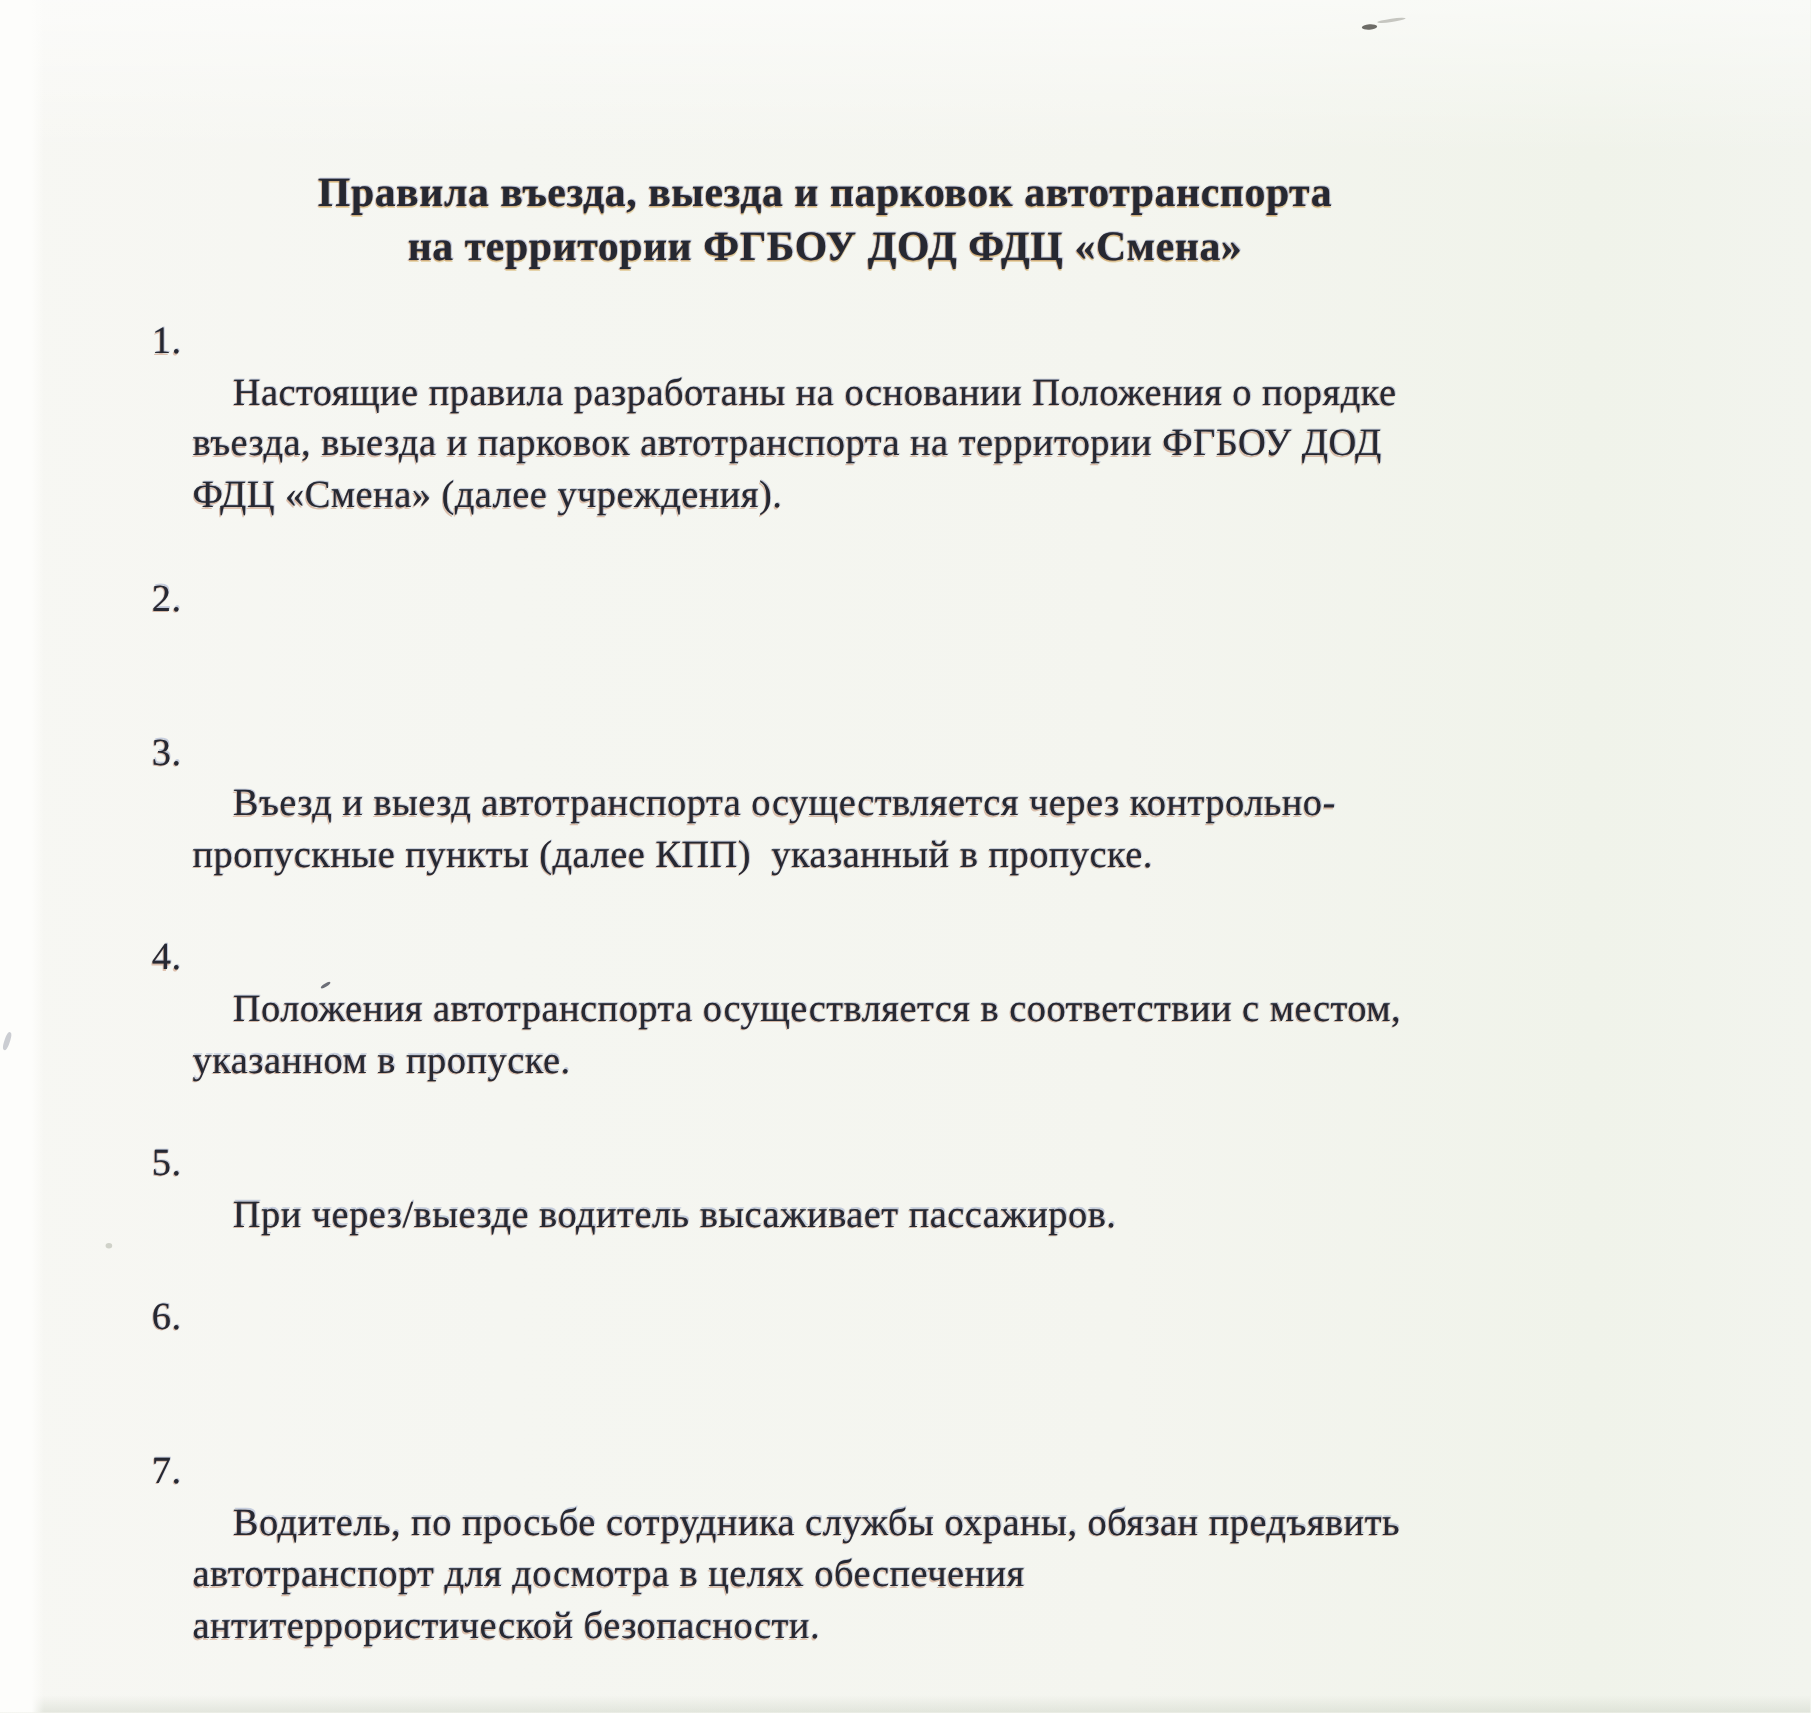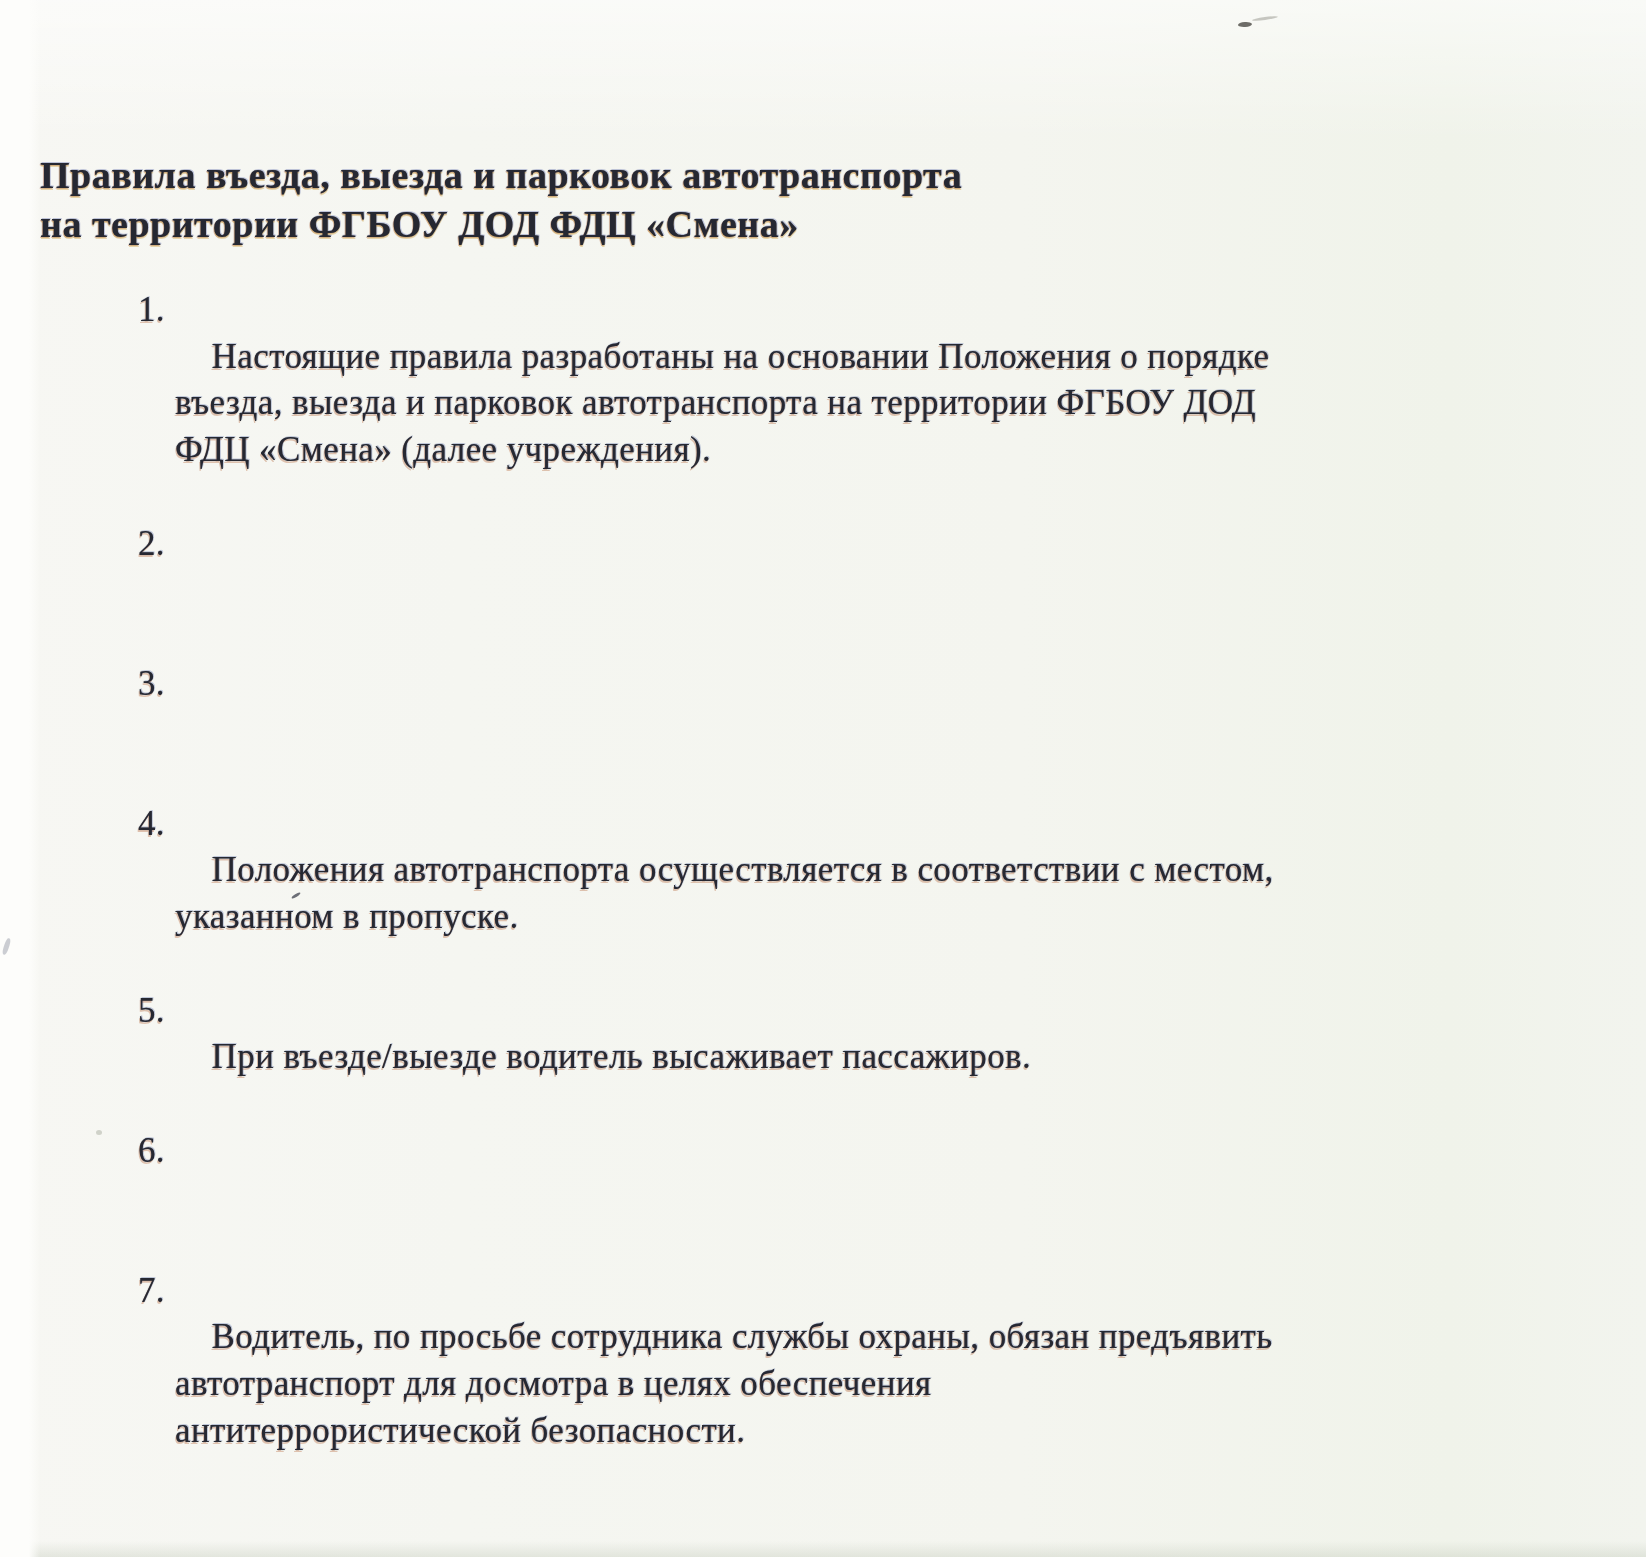--- a/index.html
+++ b/index.html
@@ -27,21 +27,21 @@
     content:"";position:absolute;left:0;right:0;bottom:0;height:16px;
     background:linear-gradient(to bottom, rgba(190,198,182,0) 0%, rgba(190,198,182,.35) 100%);
   }
   
   .scan-strip{
     position:absolute;left:0;top:0;width:40px;height:100%;
     background:linear-gradient(to right, var(--strip) 0%, var(--strip) 72%, rgba(253,253,251,0) 100%);
   }
   .doc-title{
     position:absolute;left:40px;top:151px;width:1420px;margin:0;
-    text-align:left;white-space:pre;
+    text-align:center;white-space:pre;
     font-size:38px;line-height:49px;font-weight:bold;
     color:var(--ink);letter-spacing:.5px;
     text-shadow:
       0 2px 0 rgba(200,150,40,.35),
       -1px 1px 0 rgba(180,85,40,.30),
       1px -1px 0 rgba(60,80,170,.25),
       0 0 1px rgba(25,26,40,.6);
   }
   .rules-list{
     position:absolute;left:175px;top:287px;width:1380px;
@@ -91,28 +91,29 @@
 <div class="rules-list">
     <div class="rule-item">
     <span class="rule-num">1.</span><span class="rule-text">Настоящие правила разработаны на основании Положения о порядке
 въезда, выезда и парковок автотранспорта на территории ФГБОУ ДОД
 ФДЦ «Смена» (далее учреждения).</span>
   </div>
     <div class="rule-item">
     <span class="rule-num">2.</span>
   </div>
     <div class="rule-item">
-    <span class="rule-num">3.</span>
+    <span class="rule-num">3.</span><span class="rule-text">Въезд и выезд автотранспорта осуществляется через контрольно-
+пропускные пункты (далее КПП)  указанный в пропуске.</span>
   </div>
     <div class="rule-item">
     <span class="rule-num">4.</span><span class="rule-text">Положения автотранспорта осуществляется в соответствии с местом,
 указанном в пропуске.</span>
   </div>
     <div class="rule-item">
-    <span class="rule-num">5.</span><span class="rule-text">При въезде/выезде водитель высаживает пассажиров.</span>
+    <span class="rule-num">5.</span><span class="rule-text">При через/выезде водитель высаживает пассажиров.</span>
   </div>
     <div class="rule-item">
     <span class="rule-num">6.</span>
   </div>
     <div class="rule-item">
     <span class="rule-num">7.</span><span class="rule-text">Водитель, по просьбе сотрудника службы охраны, обязан предъявить
 автотранспорт для досмотра в целях обеспечения
 антитеррористической безопасности.</span>
   </div>
   </div>

